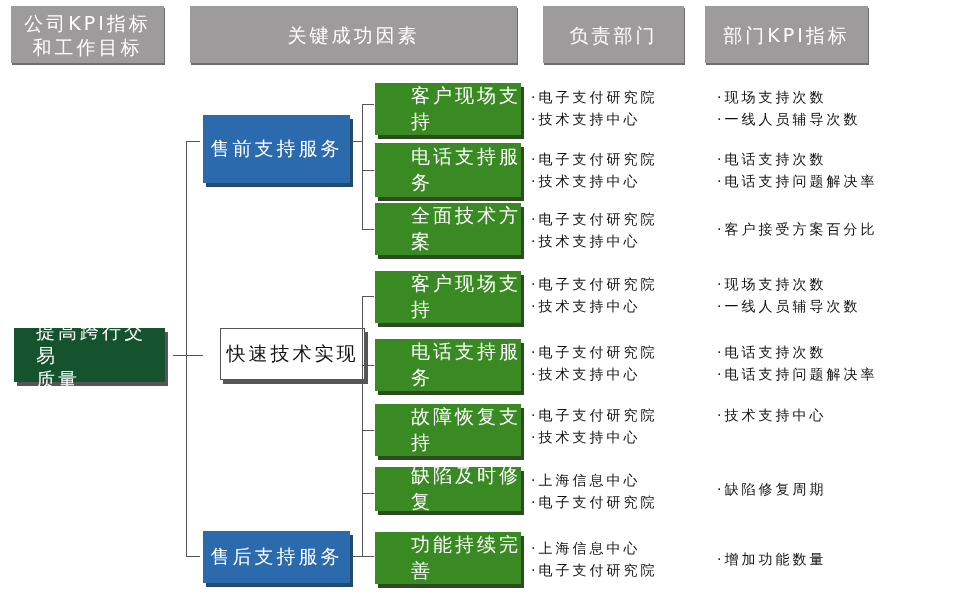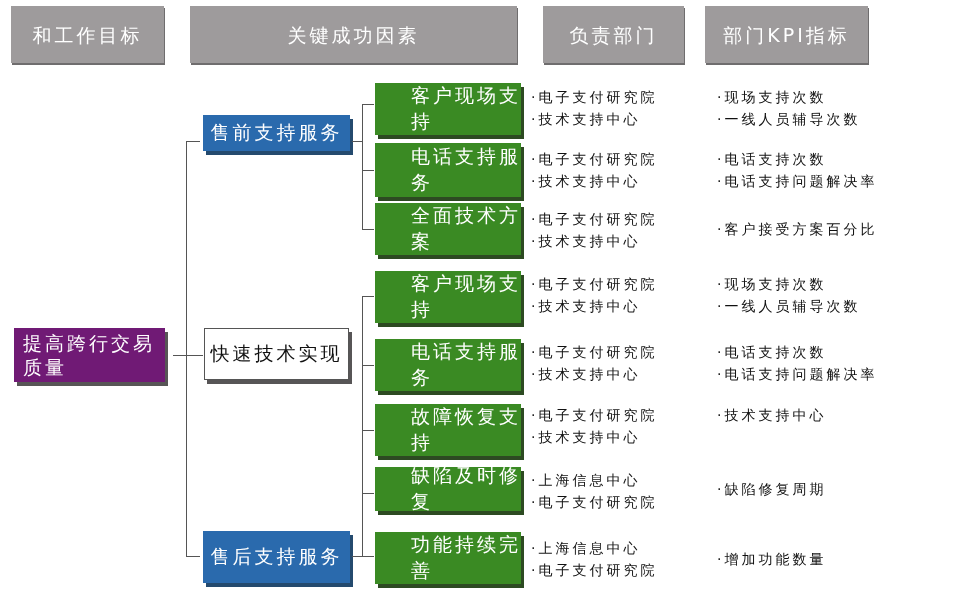--- a/index.html
+++ b/index.html
@@ -4,52 +4,53 @@
 <style>
   html, body { margin:0; padding:0; background:#ffffff; }
   body { width:960px; height:603px; position:relative; overflow:hidden;
          font-family:"DejaVu Sans", "Liberation Sans", sans-serif; }
   .hdr { position:absolute; background:#9e9b9c; color:#ffffff; display:flex;
          align-items:center; justify-content:center; text-align:center;
          font-size:19px; letter-spacing:3px; line-height:24px;
          box-shadow: 1px 2px 0 #6f6d6e; }
   .node { position:absolute; display:flex; align-items:center; justify-content:center;
           font-size:19px; letter-spacing:3px; box-sizing:border-box; }
-  .root { background:#701a75; color:#fff; justify-content:flex-start; padding-left:9px;
-          line-height:24px; box-shadow:3px 4px 0 #575556;text-align:right; }
+  .root { background:#14532d; color:#fff; justify-content:flex-start; padding-left:22px;
+          line-height:24px; box-shadow:3px 4px 0 #575556; }
   .blue { background:#2a6aad; color:#fff; box-shadow:3px 4px 0 #244a6e; }
   .white { background:#fff; color:#111; border:1px solid #555; box-shadow:3px 4px 0 #575556; }
   .green { background:#3a8a23; color:#fff; box-shadow:3px 4px 0 #2d4a22;padding-left:36px; }
   .line { position:absolute; background:#555; }
   .lineh { position:absolute; height:1px; background:#555; }
   .cell { position:absolute; font-size:14px; letter-spacing:3px; color:#111; line-height:22px; white-space:nowrap; }
   .cell div { height:22px; }
 </style>
 </head>
 <body>
 
 <div class="hdr" style="left:11px;top:6px;width:153px;height:57px;flex-direction:column;">
+  <span>公司KPI指标</span>
   <span>和工作目标</span>
 </div>
 <div class="hdr" style="left:190px;top:6px;width:327px;height:57px;">关键成功因素</div>
 <div class="hdr" style="left:543px;top:6px;width:141px;height:57px;">负责部门</div>
 <div class="hdr" style="left:705px;top:6px;width:163px;height:57px;">部门KPI指标</div>
 
 <div class="node root" style="left:14px;top:328px;width:151px;height:54px;flex-direction:column;align-items:flex-start;justify-content:center;">
   <span>提高跨行交易</span>
   <span>质量</span>
 </div>
 
 <div class="lineh" style="left:173px;top:355px;width:30px;"></div>
 <div class="line" style="left:186px;top:141px;width:1px;height:416px;"></div>
 <div class="lineh" style="left:186px;top:141px;width:14px;"></div>
 <div class="lineh" style="left:186px;top:556px;width:14px;"></div>
 
-<div class="node blue" style="left:203px;top:115px;width:147px;height:36px;">售前支持服务</div>
-<div class="node white" style="left:204px;top:328px;width:145px;height:52px;">快速技术实现</div>
+<div class="node blue" style="left:203px;top:115px;width:147px;height:68px;">售前支持服务</div>
+<div class="node white" style="left:220px;top:328px;width:145px;height:52px;">快速技术实现</div>
 <div class="node blue" style="left:203px;top:531px;width:147px;height:52px;">售后支持服务</div>
 
 <div class="lineh" style="left:352px;top:141px;width:11px;"></div>
 <div class="line" style="left:362px;top:104px;width:1px;height:126px;"></div>
 <div class="lineh" style="left:362px;top:104px;width:12px;"></div>
 <div class="lineh" style="left:362px;top:170px;width:12px;"></div>
 <div class="lineh" style="left:362px;top:229px;width:12px;"></div>
 
 <div class="lineh" style="left:352px;top:556px;width:22px;"></div>
 <div class="line" style="left:362px;top:296px;width:1px;height:261px;"></div>

